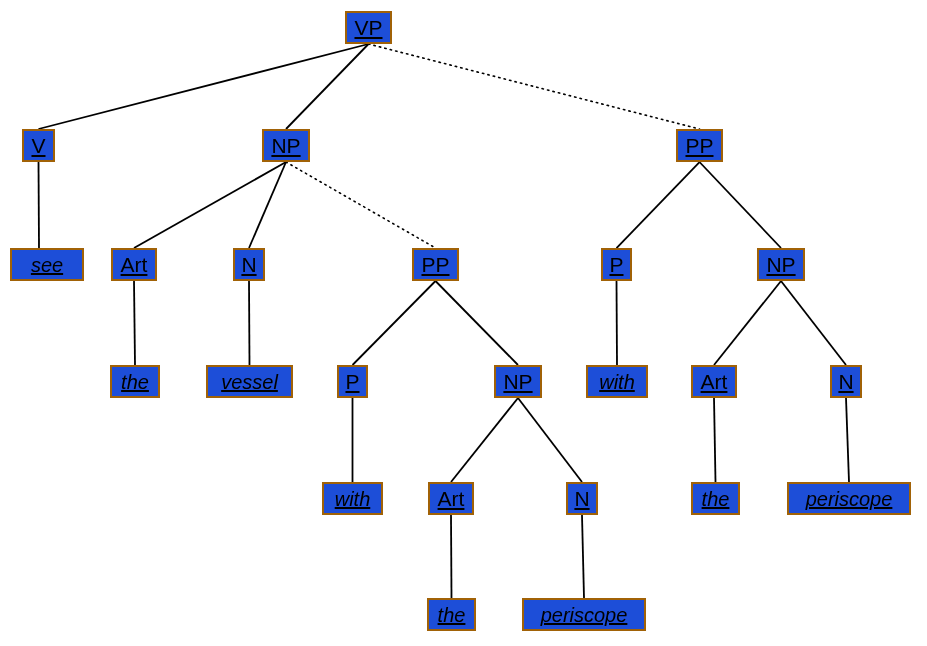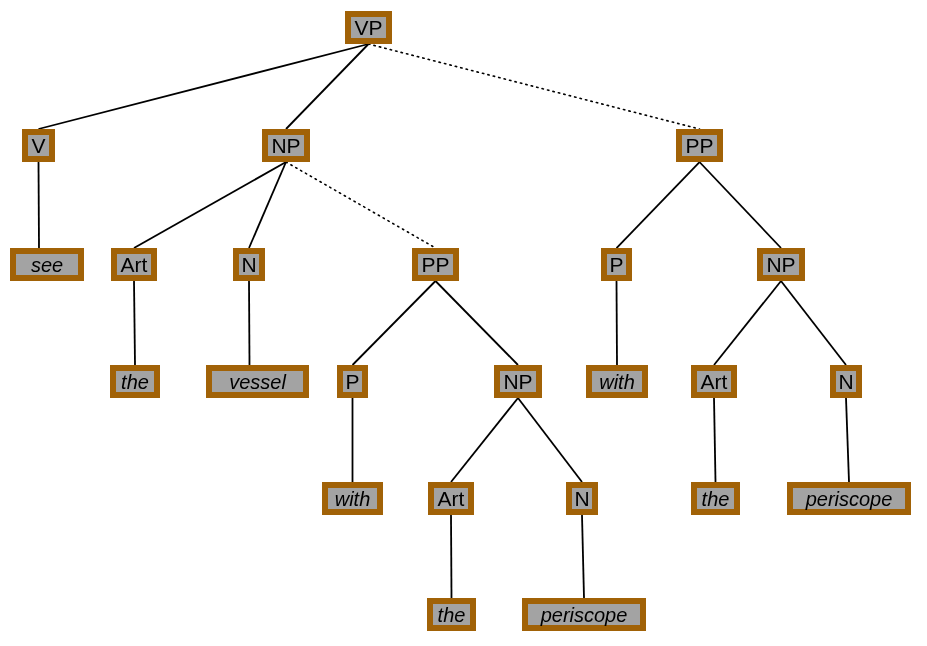--- a/index.html
+++ b/index.html
@@ -21,28 +21,29 @@
     position: absolute;
     left: 0;
     top: 0;
     width: 927px;
     height: 646px;
     pointer-events: none;
   }
   .node {
     position: absolute;
     box-sizing: border-box;
-    border: 6px solid #a16207;
-    background: #a3a3a3;
+    border: 2px solid #a16207;
+    background: #1d4ed8;
     display: flex;
     align-items: center;
     justify-content: center;
     line-height: 1;
     white-space: nowrap;
     color: #000000;
+    text-decoration: underline;
   }
   .node.cat {
     font-size: 21px;
     font-style: normal;
     font-weight: normal;
   }
   .node.leaf {
     font-size: 20px;
     font-style: italic;
     font-weight: normal;
@@ -82,21 +83,21 @@
       <div class="node cat" style="left: 22px; top: 129px; width: 33px; height: 33px;">V</div>
       <div class="node cat" style="left: 262px; top: 129px; width: 48px; height: 33px;">NP</div>
       <div class="node cat" style="left: 676px; top: 129px; width: 47px; height: 33px;">PP</div>
       <div class="node leaf" style="left: 10px; top: 248px; width: 74px; height: 33px;">see</div>
       <div class="node cat" style="left: 111px; top: 248px; width: 46px; height: 33px;">Art</div>
       <div class="node cat" style="left: 233px; top: 248px; width: 32px; height: 33px;">N</div>
       <div class="node cat" style="left: 412px; top: 248px; width: 47px; height: 33px;">PP</div>
       <div class="node cat" style="left: 601px; top: 248px; width: 31px; height: 33px;">P</div>
       <div class="node cat" style="left: 757px; top: 248px; width: 48px; height: 33px;">NP</div>
       <div class="node leaf" style="left: 110px; top: 365px; width: 50px; height: 33px;">the</div>
-      <div class="node leaf" style="left: 206px; top: 365px; width: 103px; height: 33px;">vessel</div>
+      <div class="node leaf" style="left: 206px; top: 365px; width: 87px; height: 33px;">vessel</div>
       <div class="node cat" style="left: 337px; top: 365px; width: 31px; height: 33px;">P</div>
       <div class="node cat" style="left: 494px; top: 365px; width: 48px; height: 33px;">NP</div>
       <div class="node leaf" style="left: 586px; top: 365px; width: 62px; height: 33px;">with</div>
       <div class="node cat" style="left: 691px; top: 365px; width: 46px; height: 33px;">Art</div>
       <div class="node cat" style="left: 830px; top: 365px; width: 32px; height: 33px;">N</div>
       <div class="node leaf" style="left: 322px; top: 482px; width: 61px; height: 33px;">with</div>
       <div class="node cat" style="left: 428px; top: 482px; width: 46px; height: 33px;">Art</div>
       <div class="node cat" style="left: 566px; top: 482px; width: 32px; height: 33px;">N</div>
       <div class="node leaf" style="left: 691px; top: 482px; width: 49px; height: 33px;">the</div>
       <div class="node leaf" style="left: 787px; top: 482px; width: 124px; height: 33px;">periscope</div>

